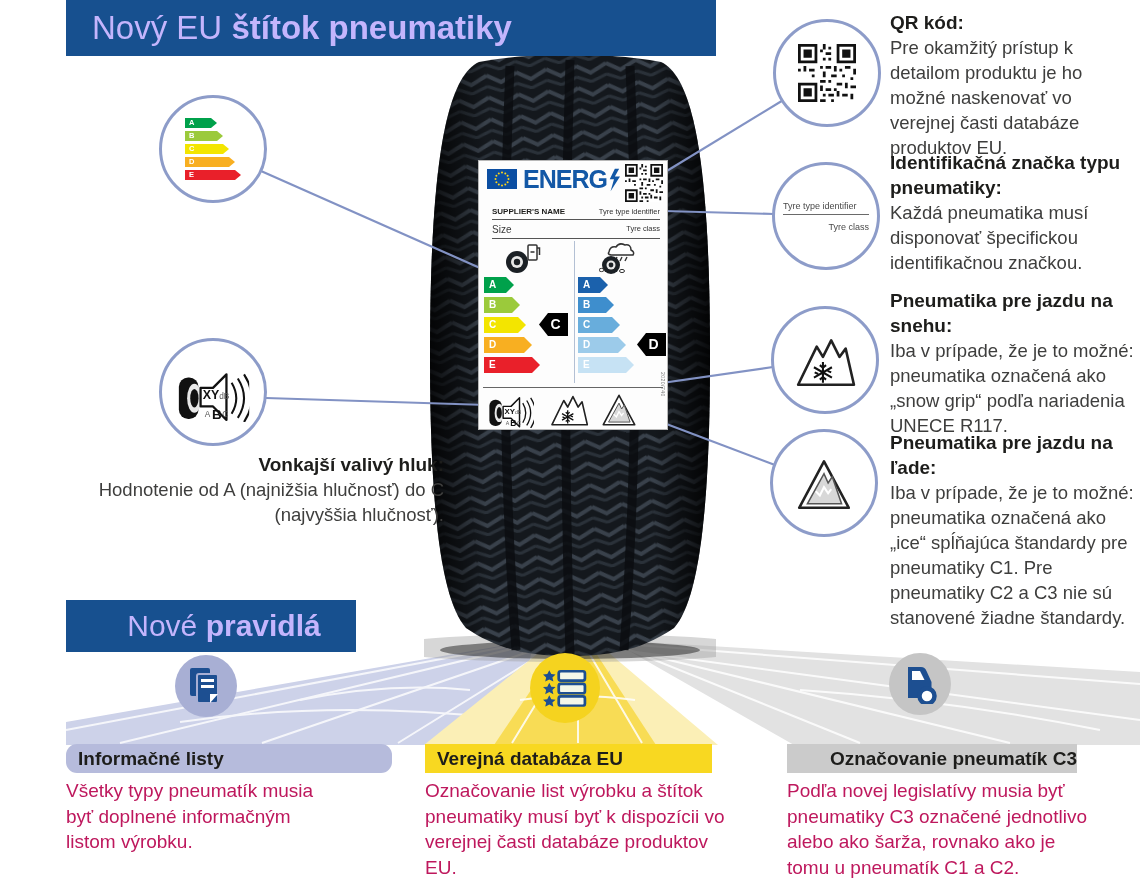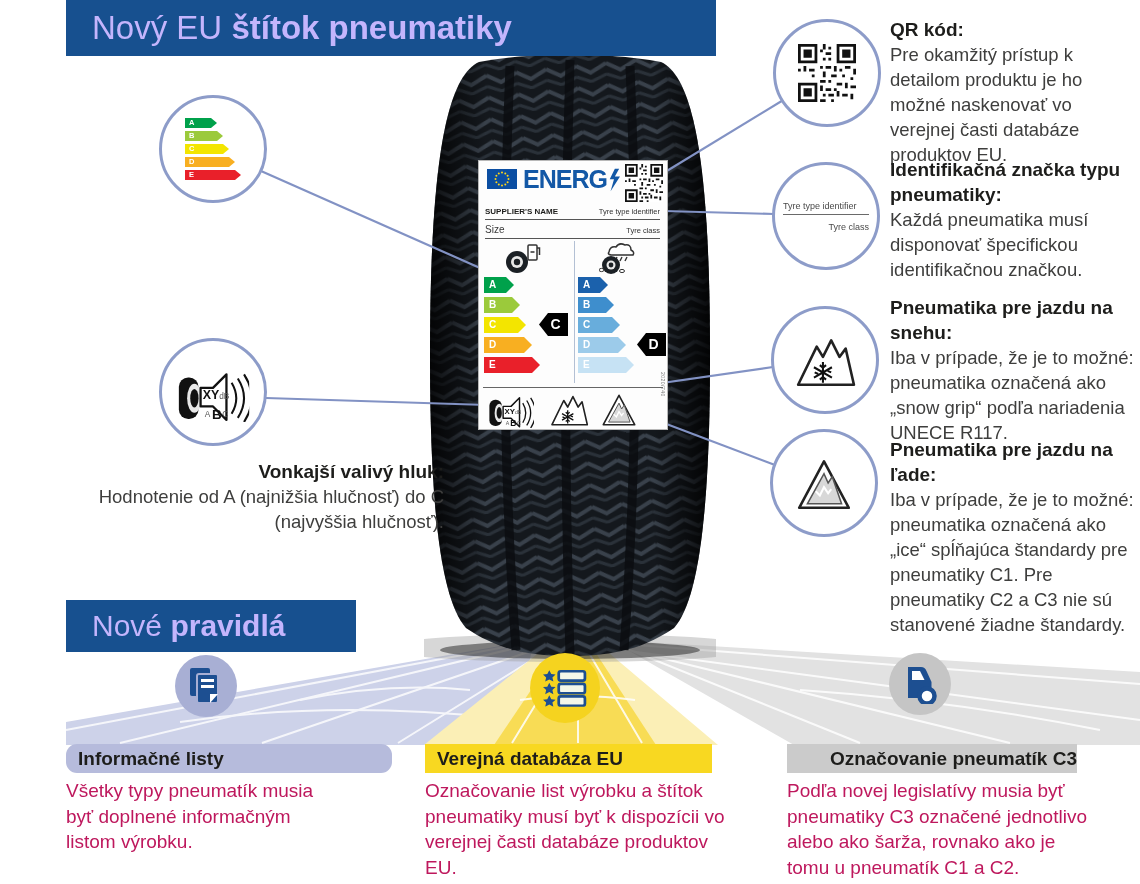--- a/index.html
+++ b/index.html
@@ -7,38 +7,38 @@
           font-family:"Liberation Sans","DejaVu Sans",sans-serif;color:#1d1d1b;}
   svg{display:block;}
   .layer{position:absolute;left:0;top:0;width:1140px;height:884px;pointer-events:none;}
   .fans{z-index:1;}
   .tyre{position:absolute;left:424px;top:56px;width:292px;height:608px;z-index:2;}
   .connectors{z-index:3;}
   .banner{position:absolute;background:#17508F;color:#c4b5fd;z-index:7;}
   .banner .reg{font-weight:400;}
   .banner b{font-weight:700;}
   .top-banner{left:66px;top:0;width:650px;height:56px;line-height:56px;font-size:33px;padding-left:26px;box-sizing:border-box;}
-  .rules-banner{left:66px;top:600px;width:290px;height:52px;line-height:52px;font-size:30px;padding-left:26px;box-sizing:border-box;}
+  .rules-banner{left:66px;top:600px;width:290px;height:52px;line-height:52px;font-size:30px;padding-left:26px;box-sizing:border-box;text-align:center;}
   .callout-circle{position:absolute;width:108px;height:108px;border-radius:50%;background:#fff;
       border:3px solid #8D9CC9;box-sizing:border-box;display:flex;align-items:center;justify-content:center;z-index:5;}
   .callout{position:absolute;font-size:18.5px;line-height:25px;color:#3E3E3D;z-index:6;}
-  .callout .h{font-size:19px;font-weight:700;color:#1D1D1B;margin-top:7px;}
+  .callout .h{font-size:19px;font-weight:700;color:#1D1D1B;}
   
   .scale{display:flex;flex-direction:column;gap:3px;}
   .scale .arr{height:10px;color:#fff;font-size:7.5px;font-weight:700;line-height:10px;padding-left:4px;box-sizing:border-box;
       clip-path:polygon(0 0,calc(100% - 6px) 0,100% 50%,calc(100% - 6px) 100%,0 100%);}
   
   .ttid{width:86px;font-size:9px;color:#4a4a4a;}
   .ttid .l1{border-bottom:1px solid #6a6a6a;padding-bottom:3px;}
   .ttid .l2{text-align:right;margin-top:7px;}
   
   .eulabel{position:absolute;left:478px;top:160px;width:190px;height:270px;background:#fdfdfd;
       border:1px solid #b8b8b8;z-index:4;box-sizing:border-box;}
   .eulabel .logo{position:absolute;left:44px;top:4px;font-size:25px;font-weight:700;color:#1358A6;letter-spacing:-1px;}
-  .eulabel .row{position:absolute;left:6px;right:7px;display:flex;justify-content:space-between;align-items:flex-end;}
+  .eulabel .row{position:absolute;left:13px;right:7px;display:flex;justify-content:space-between;}
   .eulabel .supplier{top:46px;font-size:8px;font-weight:700;border-bottom:1px solid #555;padding-bottom:3px;}
   .eulabel .supplier .r{font-weight:400;font-size:7.5px;color:#333;}
   .eulabel .sizerow{top:63px;font-size:10px;color:#3a3a3a;border-bottom:1px solid #555;padding-bottom:3px;}
   .eulabel .sizerow .r{font-size:7.5px;color:#333;}
   .lblscale{position:absolute;display:flex;flex-direction:column;gap:4px;}
   .lblscale .arr{height:16px;color:#fff;font-size:10px;font-weight:700;line-height:16px;padding-left:5px;box-sizing:border-box;
       clip-path:polygon(0 0,calc(100% - 8px) 0,100% 50%,calc(100% - 8px) 100%,0 100%);}
   .tag{position:absolute;width:29px;height:23px;background:#000;color:#fff;font-weight:700;font-size:14px;
       text-align:center;line-height:23px;clip-path:polygon(0 50%,9px 0,100% 0,100% 100%,9px 100%);padding-left:4px;box-sizing:border-box;}
   .vline{position:absolute;left:95px;top:80px;width:1px;height:142px;background:#93a5c2;opacity:.7;}

